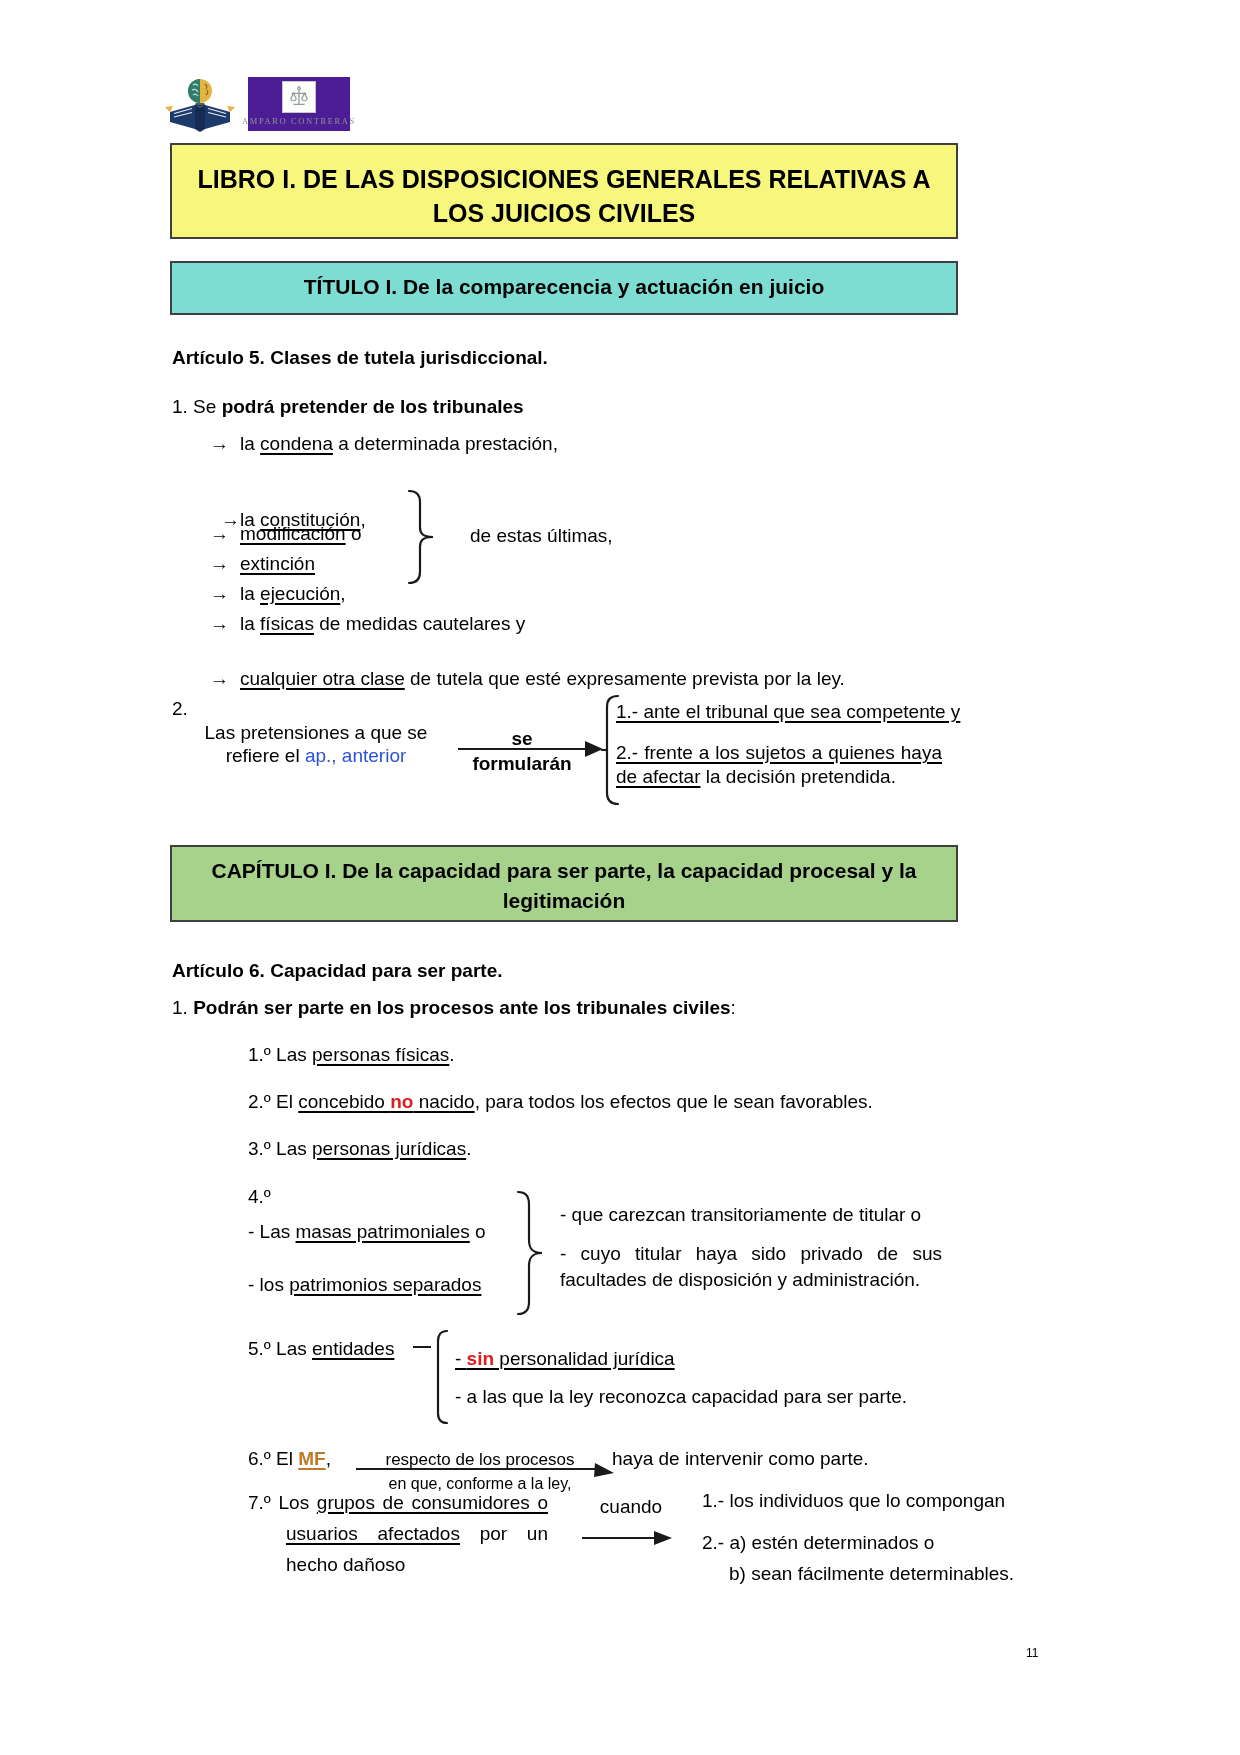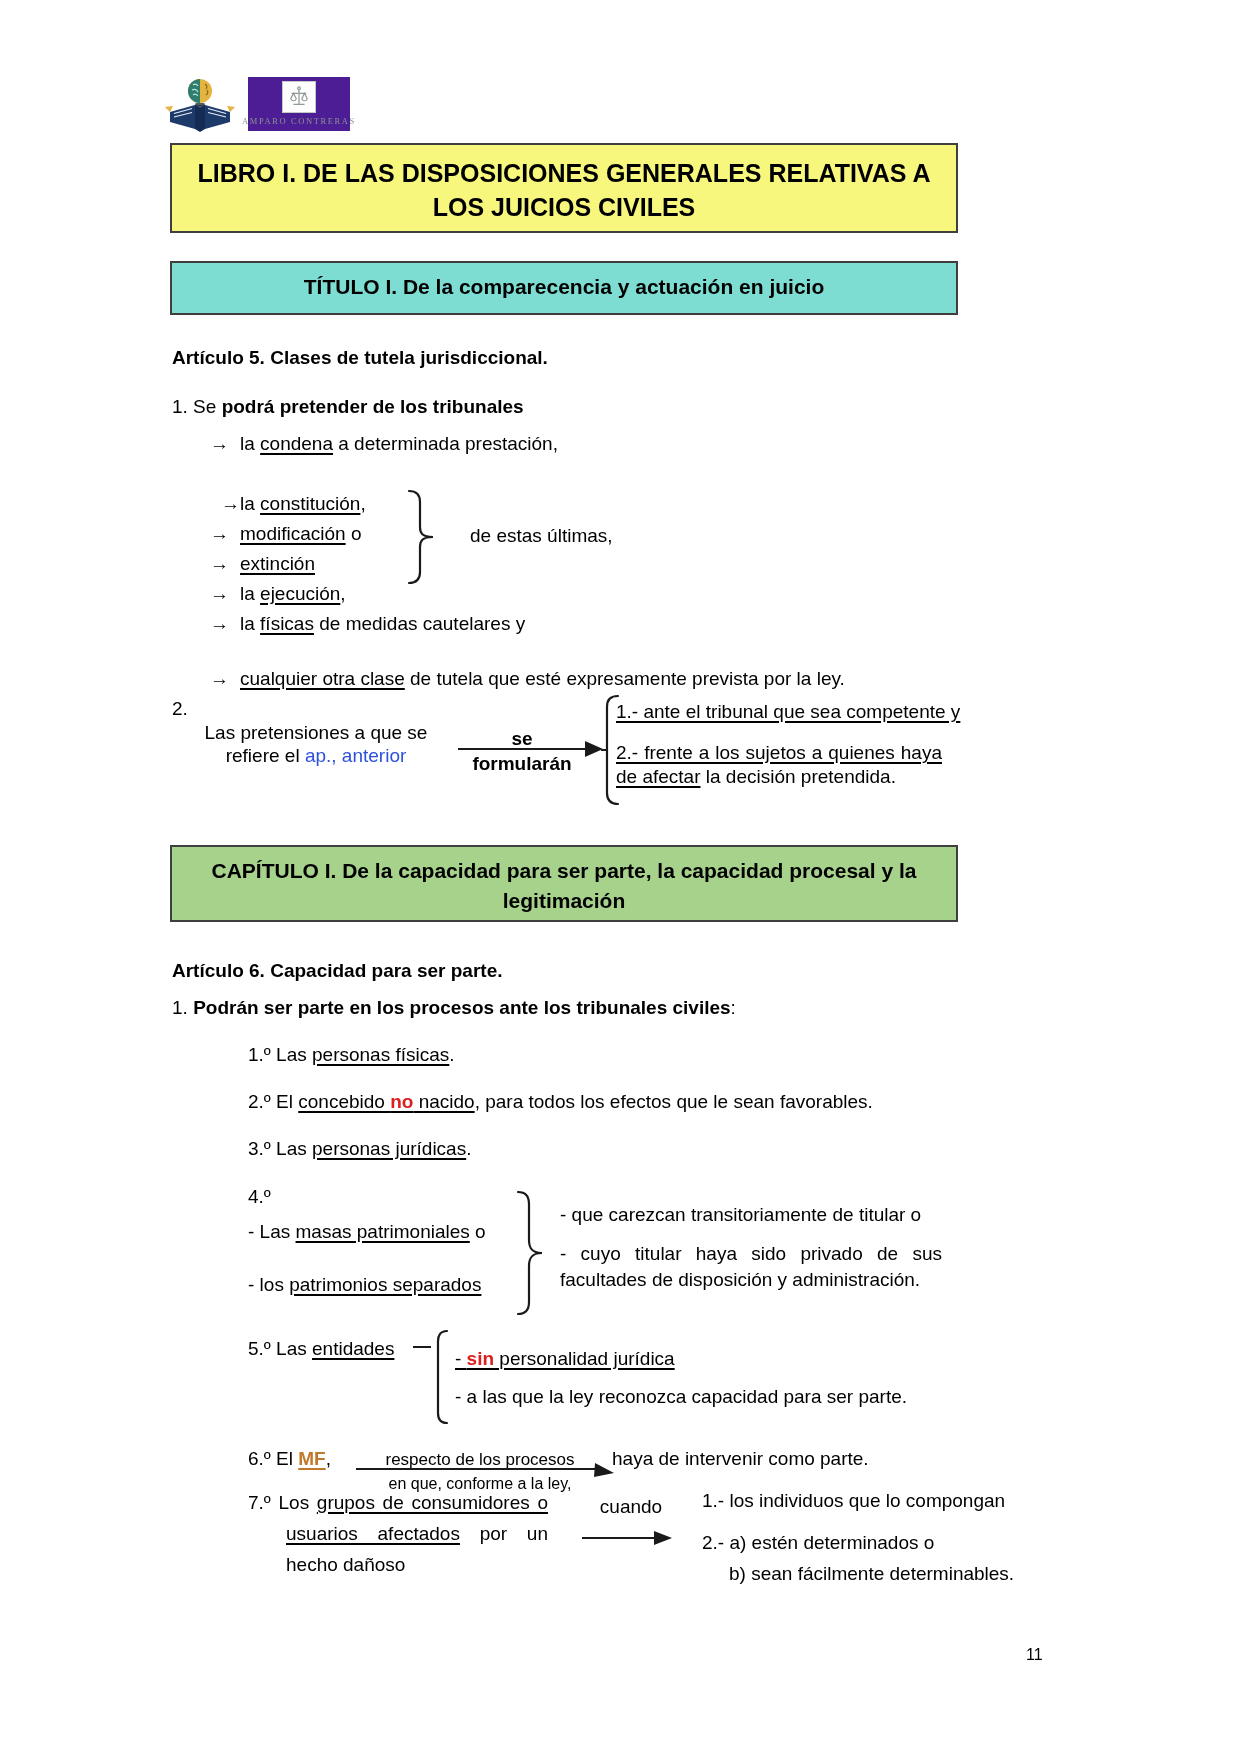--- a/index.html
+++ b/index.html
@@ -6,21 +6,21 @@
   .page{position:relative;width:1240px;height:1755px;background:#ffffff;overflow:hidden;
         font-family:"Liberation Sans","DejaVu Sans",sans-serif;color:#000;}
   .abs{position:absolute;}
   .t19{font-size:19px;line-height:23px;}
   .b{font-weight:bold;}
   .u{text-decoration:underline;text-underline-offset:3px;text-decoration-thickness:1.5px;}
   .red{color:#de1f1f;font-weight:bold;}
   .blue{color:#2c51dc;}
   .orange{color:#c0792b;font-weight:bold;}
   .box{position:absolute;left:170px;width:784px;border:2px solid #3f3f3f;text-align:center;font-weight:bold;}
-  #libro{top:143px;height:75px;background:#f8f77d;font-size:25px;line-height:34px;padding-top:11px;}
+  #libro{top:143px;height:75px;background:#f8f77d;font-size:25px;line-height:34px;padding-top:17px;}
   #titulo{top:261px;height:38px;background:#7ddd d2;font-size:21px;padding-top:12px;}
   #titulo{background:#7dddd2;}
   #capitulo{top:845px;height:64px;background:#a6d28c;font-size:21px;line-height:30px;padding-top:9px;}
   .arr{display:inline-block;width:30px;}
   .jus{text-align:justify;}
   .ctr{text-align:center;}
   .small17{font-size:17px;line-height:21px;}
   .small16{font-size:16px;line-height:20px;}
   .brand{left:248px;top:77px;width:102px;height:54px;background:#4c1d95;display:flex;flex-direction:column;align-items:center;justify-content:flex-start;}
   .brand .sq{width:32px;height:30px;background:#fdfdfd;border:1px solid #c3c9c4;margin-top:4px;display:flex;align-items:center;justify-content:center;}
@@ -60,21 +60,21 @@
   </div>
 
   <div class="box" id="libro">LIBRO I. DE LAS DISPOSICIONES GENERALES RELATIVAS A LOS JUICIOS CIVILES</div>
   <div class="box" id="titulo">TÍTULO I. De la comparecencia y actuación en juicio</div>
   <div class="box" id="capitulo">CAPÍTULO I. De la capacidad para ser parte, la capacidad procesal y la legitimación</div>
 
   <div class="abs t19 b" style="left:172px;top:346px;">Artículo 5. Clases de tutela jurisdiccional.</div>
   <div class="abs t19" style="left:172px;top:395px;"><span>1. Se </span><span class="b">podrá pretender de los tribunales</span></div>
 
   <div class="abs t19" style="left:210px;top:432px;"><span class="arr">→</span><span>la </span><span class="u">condena</span><span> a determinada prestación,</span></div>
-  <div class="abs t19" style="left:210px;top:492px;text-align:right;"><span class="arr">→</span><span>la </span><span class="u">constitución</span><span>,</span></div>
+  <div class="abs t19" style="left:210px;top:508px;text-align:right;"><span class="arr">→</span><span>la </span><span class="u">constitución</span><span>,</span></div>
   <div class="abs t19" style="left:210px;top:522px;"><span class="arr">→</span><span></span><span class="u">modificación</span><span> o</span></div>
   <div class="abs t19" style="left:210px;top:552px;"><span class="arr">→</span><span></span><span class="u">extinción</span><span></span></div>
   <div class="abs t19" style="left:210px;top:582px;"><span class="arr">→</span><span>la </span><span class="u">ejecución</span><span>,</span></div>
   <div class="abs t19" style="left:210px;top:612px;"><span class="arr">→</span><span>la </span><span class="u">físicas</span><span> de medidas cautelares y</span></div>
   <div class="abs t19" style="left:210px;top:642px;margin-top:25px;"><span class="arr">→</span><span></span><span class="u">cualquier otra clase</span><span> de tutela que esté expresamente prevista por la ley.</span></div>
 
   <div class="abs" style="left:406px;top:489px;">
     <svg width="30" height="96" viewBox="0 0 30 96">
         <path d="M3,2 C12,2 14,7 14,13 L14,38 C14,44 16,48 27,48 C16,48 14,52 14,58 L14,83 C14,89 12,94 3,94" fill="none" stroke="#1a1a1a" stroke-width="2.2" stroke-linecap="round"></path>
       </svg>
@@ -146,15 +146,15 @@
   <div class="abs" style="left:580px;top:1528px;">
     <svg width="95" height="20" viewBox="0 0 95 20">
         <line x1="2" y1="10" x2="75" y2="10" stroke="#1a1a1a" stroke-width="1.8"></line>
         <polygon points="74,3 92,10 74,17" fill="#1a1a1a"></polygon>
       </svg>
   </div>
   <div class="abs t19" style="left:702px;top:1489px;">1.- los individuos que lo compongan</div>
   <div class="abs t19" style="left:702px;top:1531px;">2.- a) estén determinados o</div>
   <div class="abs t19" style="left:729px;top:1562px;">b) sean fácilmente determinables.</div>
 
-  <div class="abs" style="left:1026px;top:1646px;font-size:16px;">11</div>
+  <div class="abs" style="left:1026px;top:1646px;font-size:12px;">11</div>
 
 </div>
 
 </body></html>

